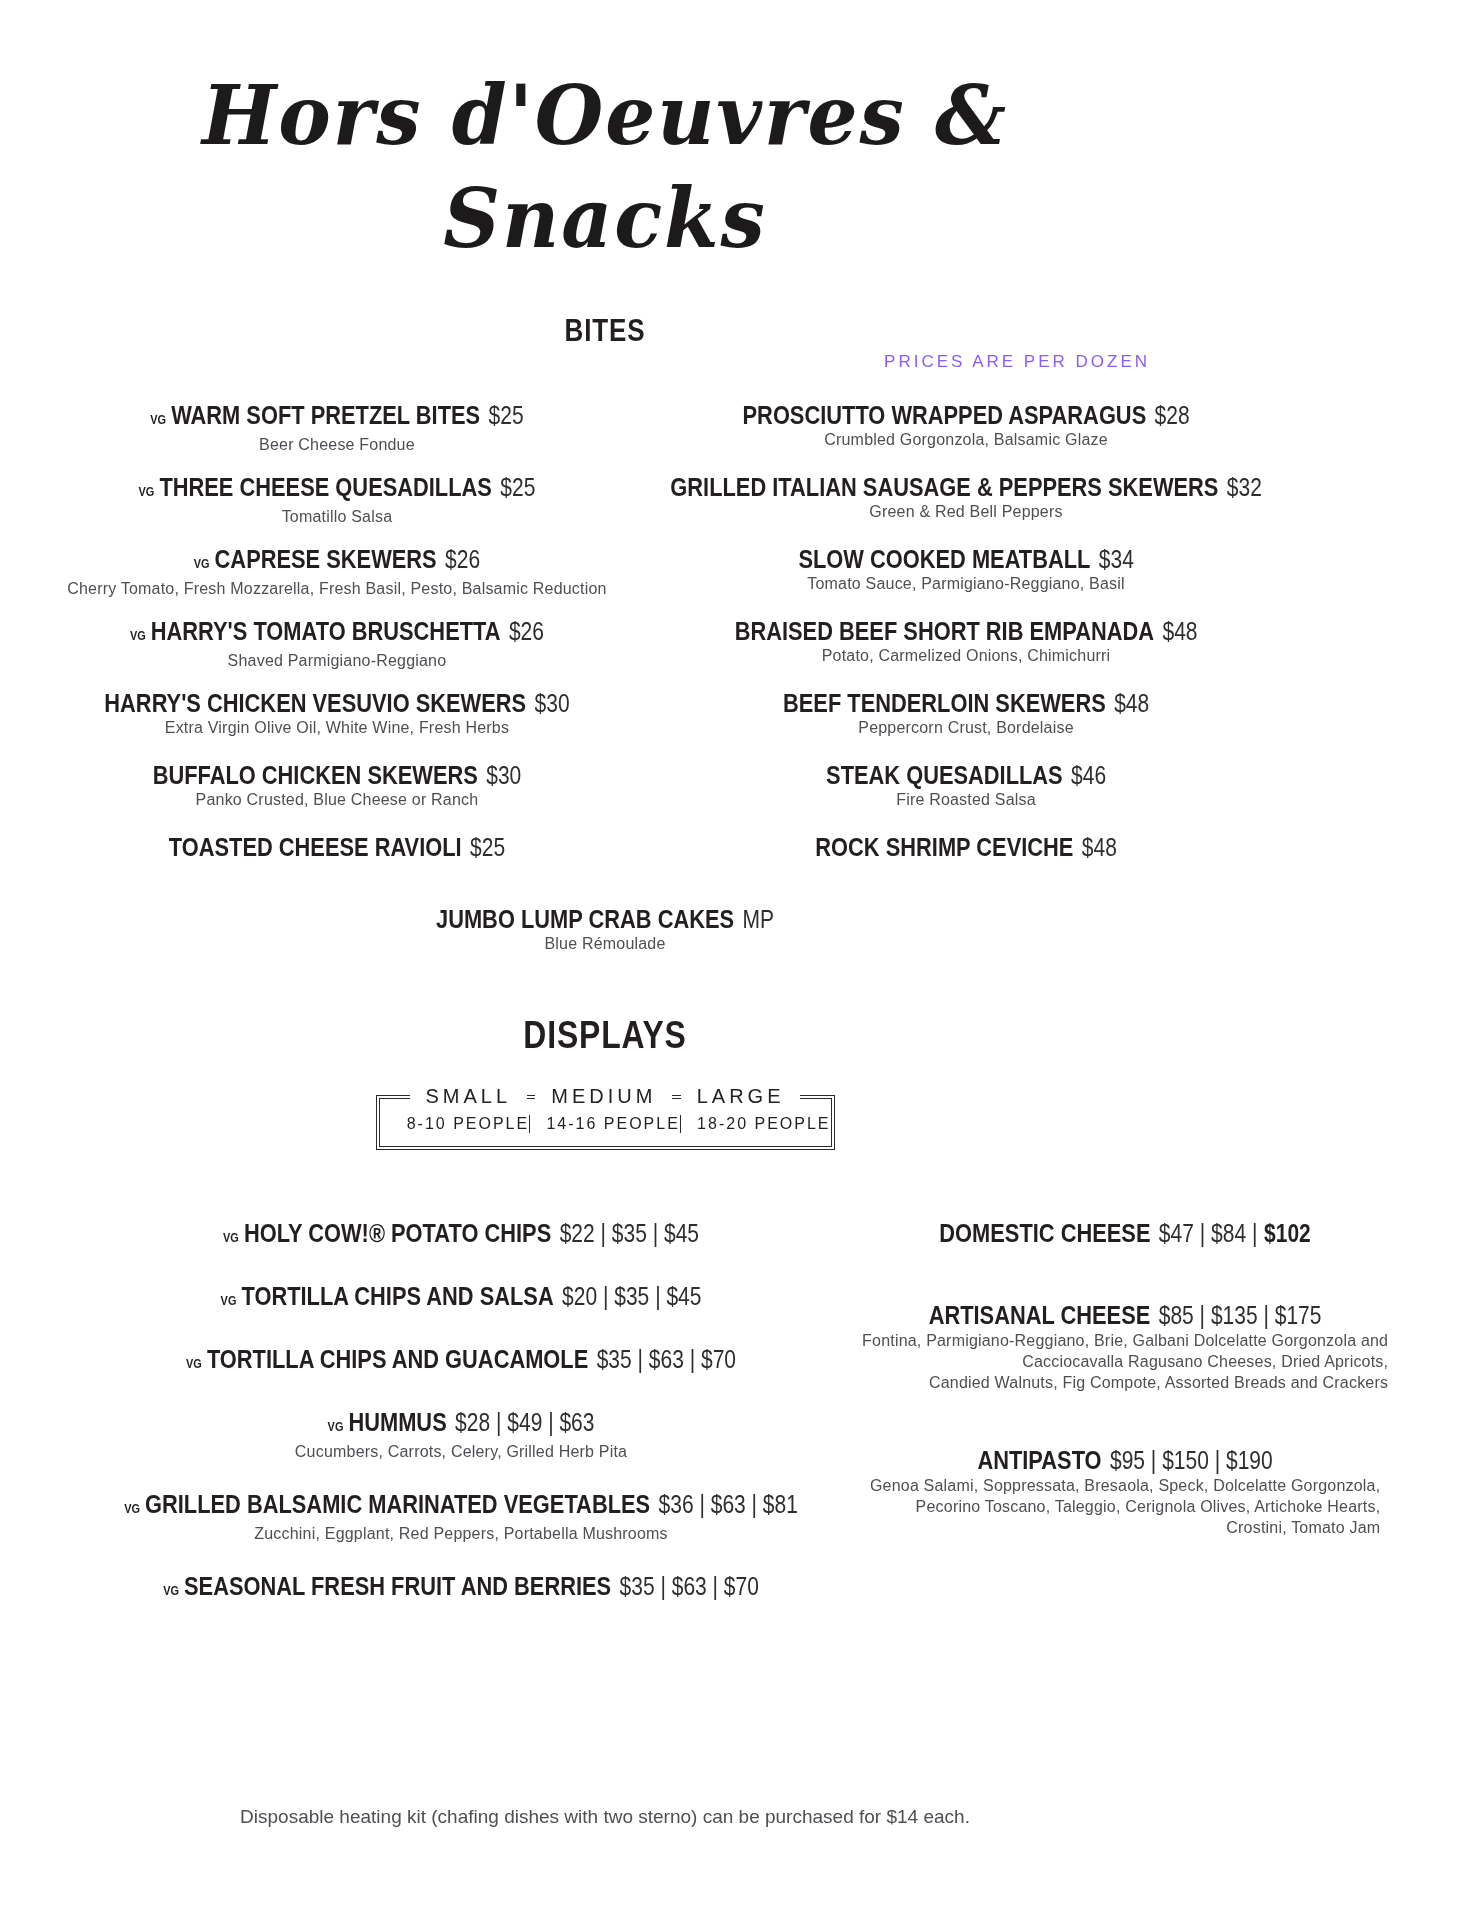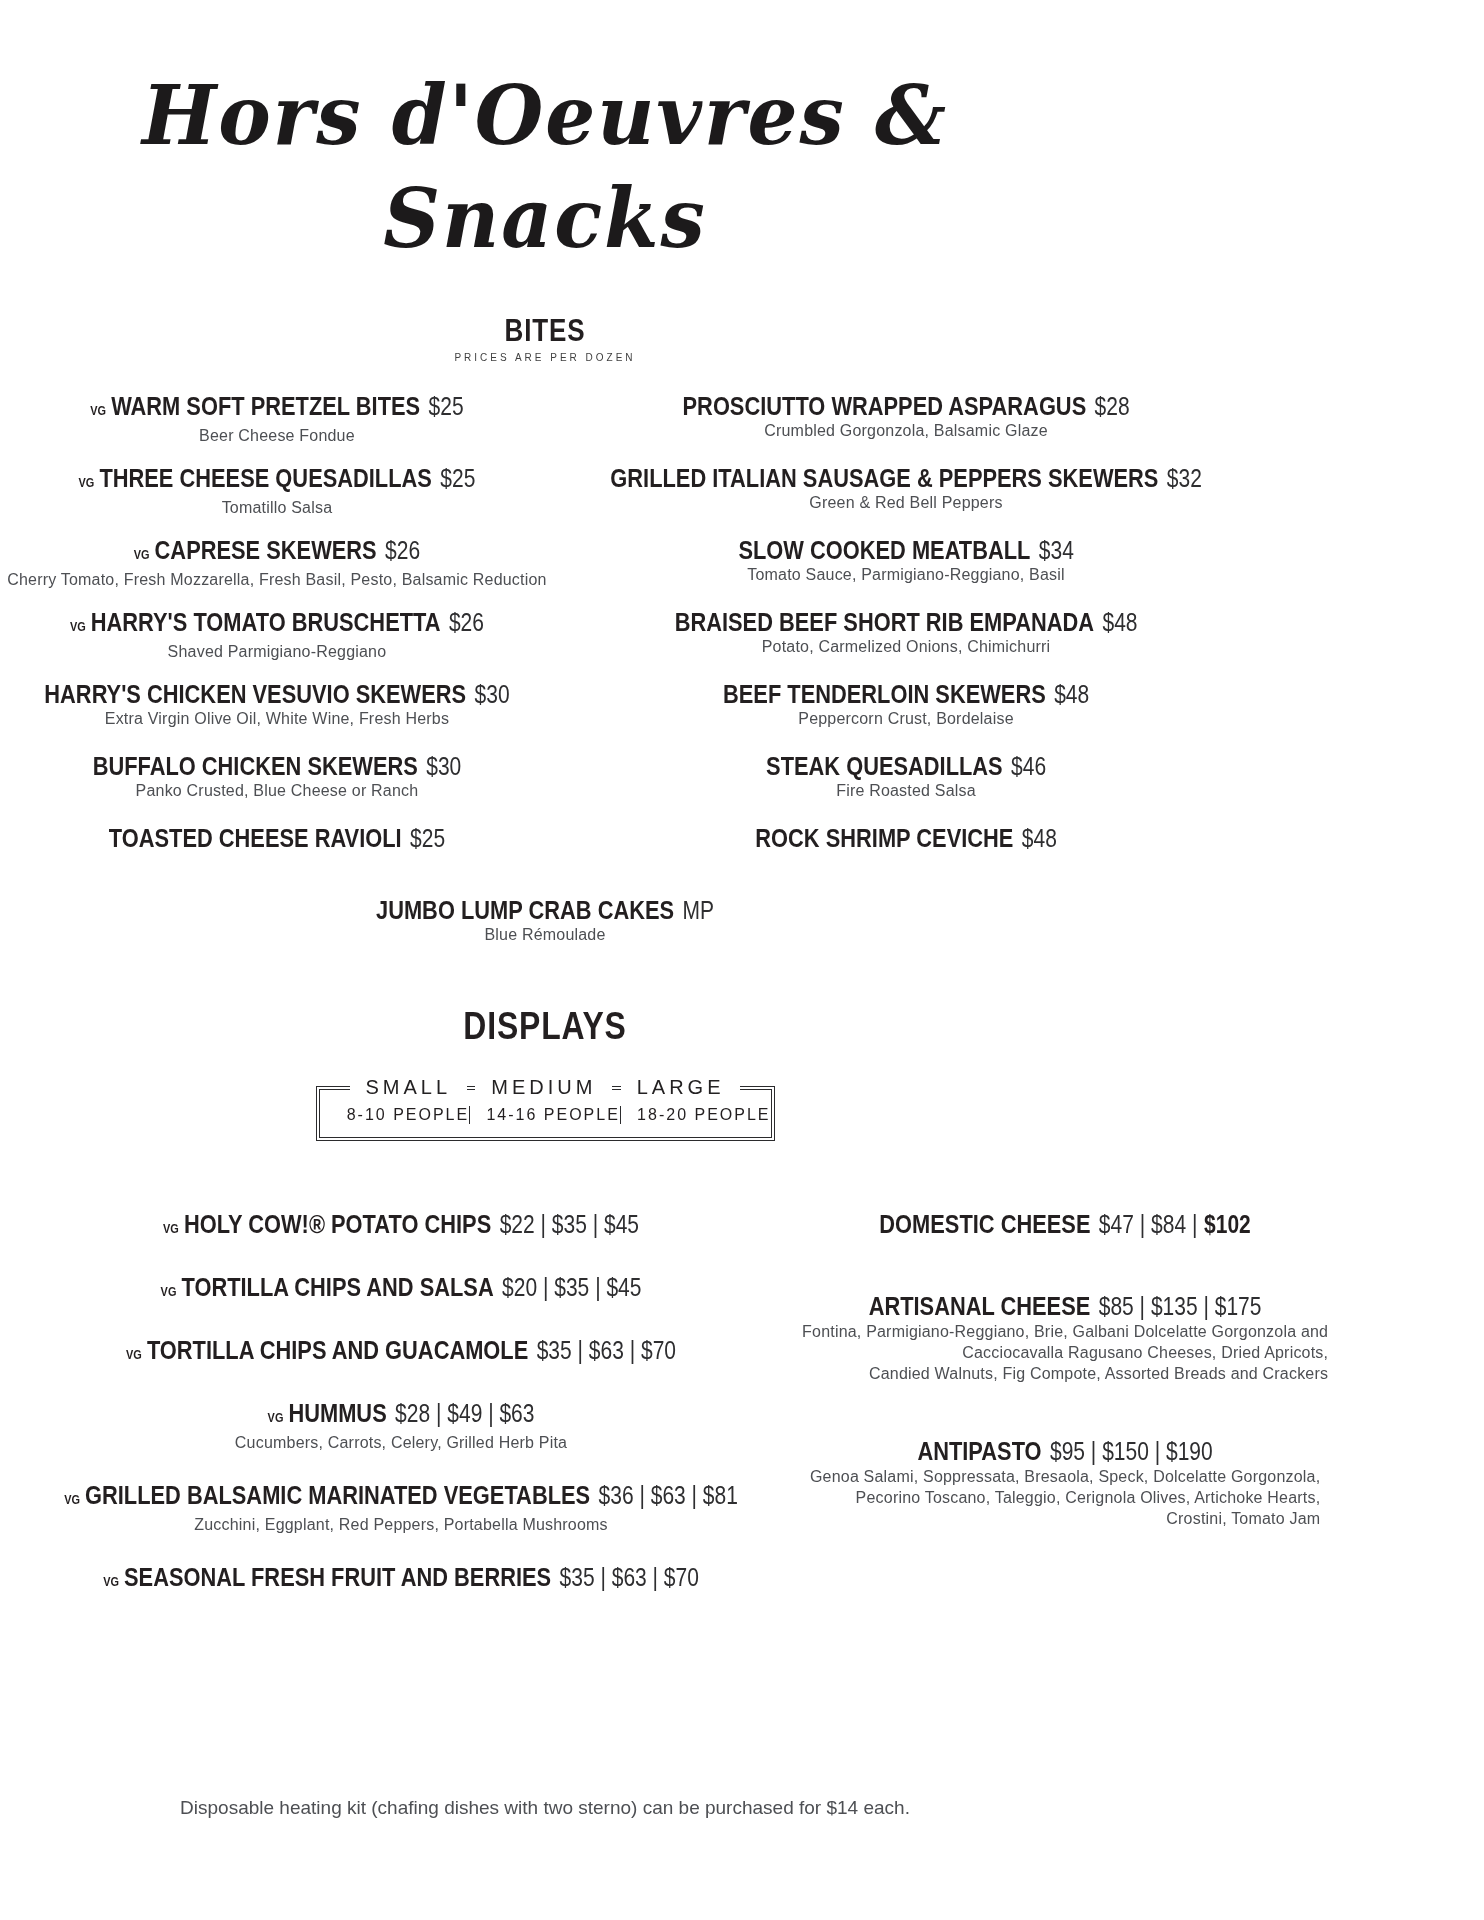--- a/index.html
+++ b/index.html
@@ -1,29 +1,29 @@
 <!DOCTYPE html>
 <html><head>
 <meta charset="utf-8">
 <style>
   * { margin:0; padding:0; box-sizing:border-box; }
   html,body { width:1484px; height:1920px; background:#ffffff; overflow:hidden;
               font-family:"Liberation Sans","DejaVu Sans",sans-serif; color:#231f20; }
-  .wrap { width:1090px; }
+  .wrap { width:1090px; margin-left:60px; }
 
   
   .title { margin-top:64px; text-align:center; font-family:"DejaVu Serif",serif;
            font-style:italic; font-weight:700; font-size:82px; line-height:1.25;
            letter-spacing:2px; color:#1c1a1b; transform:scaleX(0.96); }
 
   
   .h1 { text-align:center; font-weight:700; transform:scaleX(0.84); white-space:nowrap; }
   .h-bites    { margin-top:46px; font-size:31px; line-height:32px; letter-spacing:1px; }
   .h-displays { margin-top:62px; font-size:38px; line-height:40px; letter-spacing:1px; }
-  .sub { margin-top:5px; text-align:center; font-size:10px; letter-spacing:3px; color:#404040; }
+  .sub { margin-top:5px; text-align:right; font-size:17px; letter-spacing:3px; color:#8b5cf6; }
 
   
   .cols { display:grid; grid-template-columns:1fr 1fr; margin-top:28px; }
   .item { text-align:center; }
   .bites .item { height:48px; margin-bottom:24px; }
   .line { display:flex; justify-content:center; align-items:baseline;
           white-space:nowrap; transform:scaleX(0.84); line-height:30px; }
   .iname { font-size:26px; font-weight:700; letter-spacing:0; }
   .iprice { font-size:25px; font-weight:400; color:#2e2e30; margin-left:10px; }
   .iprice-strong { font-size:25px; font-weight:700; margin-left:8px; }

